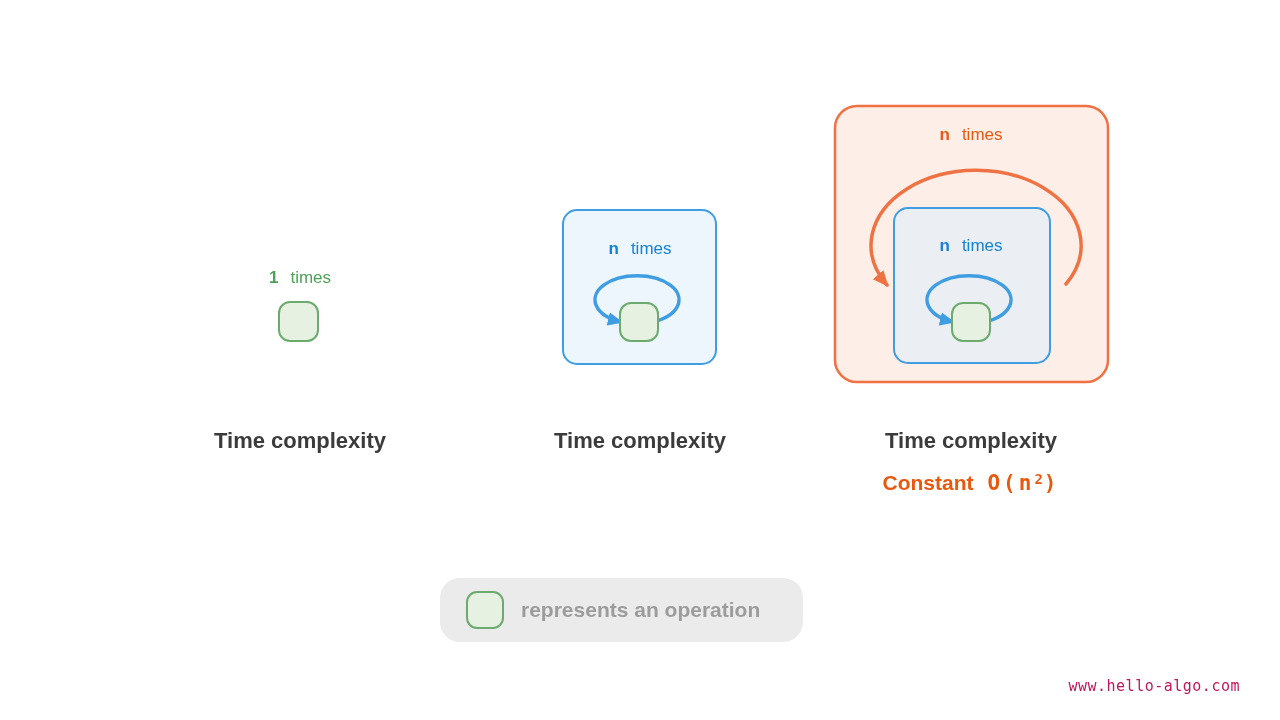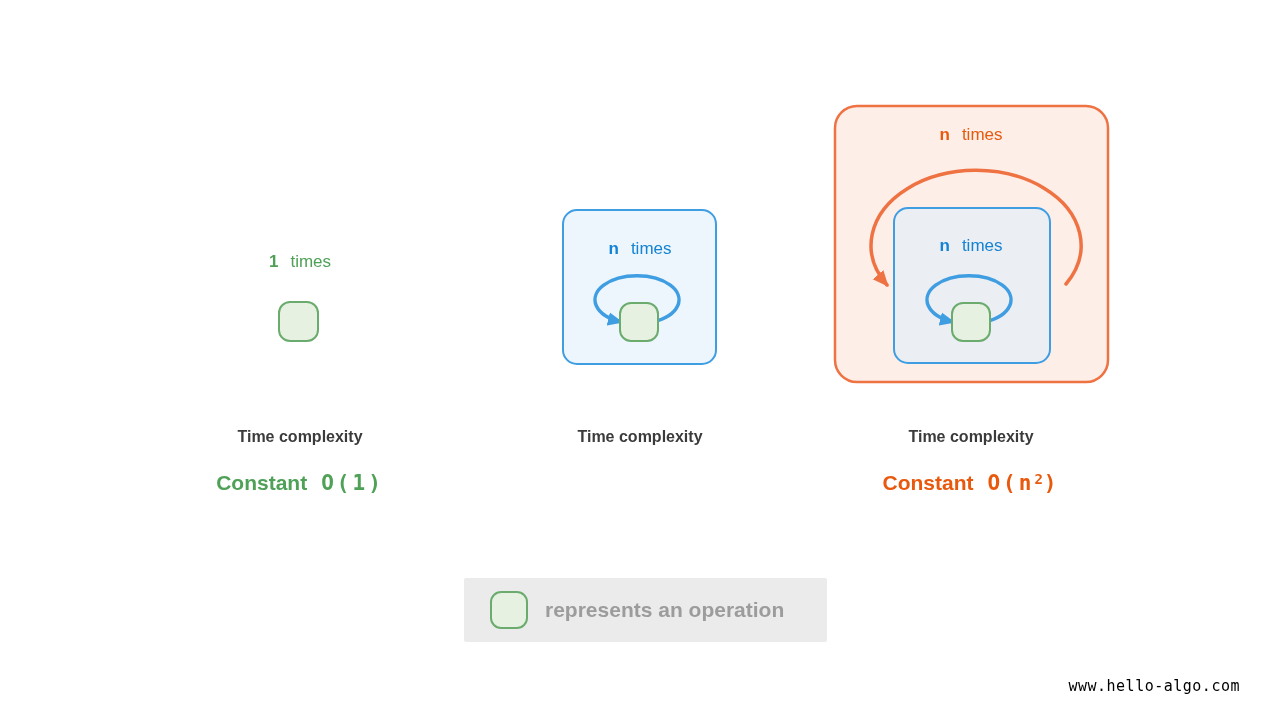--- a/index.html
+++ b/index.html
@@ -5,43 +5,43 @@
   html,body{margin:0;padding:0;background:#ffffff;}
   .stage{
     position:relative;width:1280px;height:720px;overflow:hidden;
     background:#ffffff;
     font-family:"Liberation Sans",sans-serif;
   }
   .diagram-svg{position:absolute;left:0;top:0;}
   .txt{position:absolute;text-align:center;white-space:nowrap;}
   .times-label{font-size:17px;}
   .times-count{font-weight:bold;margin-right:12px;}
-  .green-text{color:#4fa157;}
+  .green-text{color:#4fa157;margin-top:16px;}
   .blue-text{color:#1583d3;}
   .orange-text{color:#e8590e;}
-  .panel-title{font-size:16px;font-weight:bold;color:#3b3b3b;}
+  .panel-title{font-size:22px;font-weight:bold;color:#3b3b3b;}
   .sublabel{font-size:21px;font-weight:bold;}
   .cname{margin-right:14px;}
   .bigo{font-family:"DejaVu Sans Mono",monospace;letter-spacing:3px;}
   .osup{font-size:14px;vertical-align:6px;letter-spacing:1px;}
   .legend{
-    position:absolute;left:464px;top:578px;width:363px;height:64px;
-    background:#ebebeb;border-radius:2px;
+    position:absolute;left:440px;top:578px;width:363px;height:64px;
+    background:#ebebeb;border-radius:20px;
     display:flex;align-items:center;
   }
   .legend-box{
     width:34px;height:34px;flex:0 0 auto;
     border:2px solid #6bac6e;background:#e6f1e2;border-radius:11px;
     margin-left:26px;
   }
   .legend-text{margin-left:17px;font-size:21px;font-weight:bold;color:#9c9c9c;}
   .watermark{
     position:absolute;right:40px;bottom:25px;
     font-family:"DejaVu Sans Mono",monospace;
-    font-size:15px;color:#000000;letter-spacing:0.5px;
+    font-size:15px;color:#be185d;letter-spacing:0.5px;
   }
 </style>
 </head>
 <body>
 
 <div class="stage">
 
   <svg class="diagram-svg" width="1280" height="720" viewBox="0 0 1280 720">
     <defs>
       <marker id="arrowBlue" viewBox="0 0 10 10" refX="8.5" refY="5" markerWidth="4.4" markerHeight="4.4" orient="auto">
@@ -62,23 +62,20 @@
     <path d="M 653 322 A 42 24 0 1 0 621 322" fill="none" stroke="#3f9de2" stroke-width="3.5" marker-end="url(#arrowBlue)"></path>
     <rect x="620" y="303" width="38" height="38" rx="11" fill="#e6f1e2" stroke="#6bac6e" stroke-width="2"></rect>
 
     <rect x="279" y="302" width="39" height="39" rx="11" fill="#e6f1e2" stroke="#6bac6e" stroke-width="2"></rect>
   </svg>
 
   <div class="txt times-label green-text" style="left:180px;top:252px;width:240px;">
     <span class="times-count">1</span><span>times</span>
   </div>
   <div class="txt panel-title" style="left:180px;top:428px;width:240px;">Time complexity</div>
-  <div class="txt sublabel green-text" style="left:180px;top:471px;width:240px;">
-    <span class="cname">Constant</span><span class="bigo"><span>O(</span><span>1</span><sup class="osup"></sup><span>)</span></span>
-  </div>
 
   <div class="txt times-label blue-text" style="left:520px;top:239px;width:240px;">
     <span class="times-count">n</span><span>times</span>
   </div>
   <div class="txt panel-title" style="left:520px;top:428px;width:240px;">Time complexity</div>
 
   <div class="txt times-label orange-text" style="left:851px;top:125px;width:240px;">
     <span class="times-count">n</span><span>times</span>
   </div>
   <div class="txt times-label blue-text" style="left:851px;top:236px;width:240px;">

